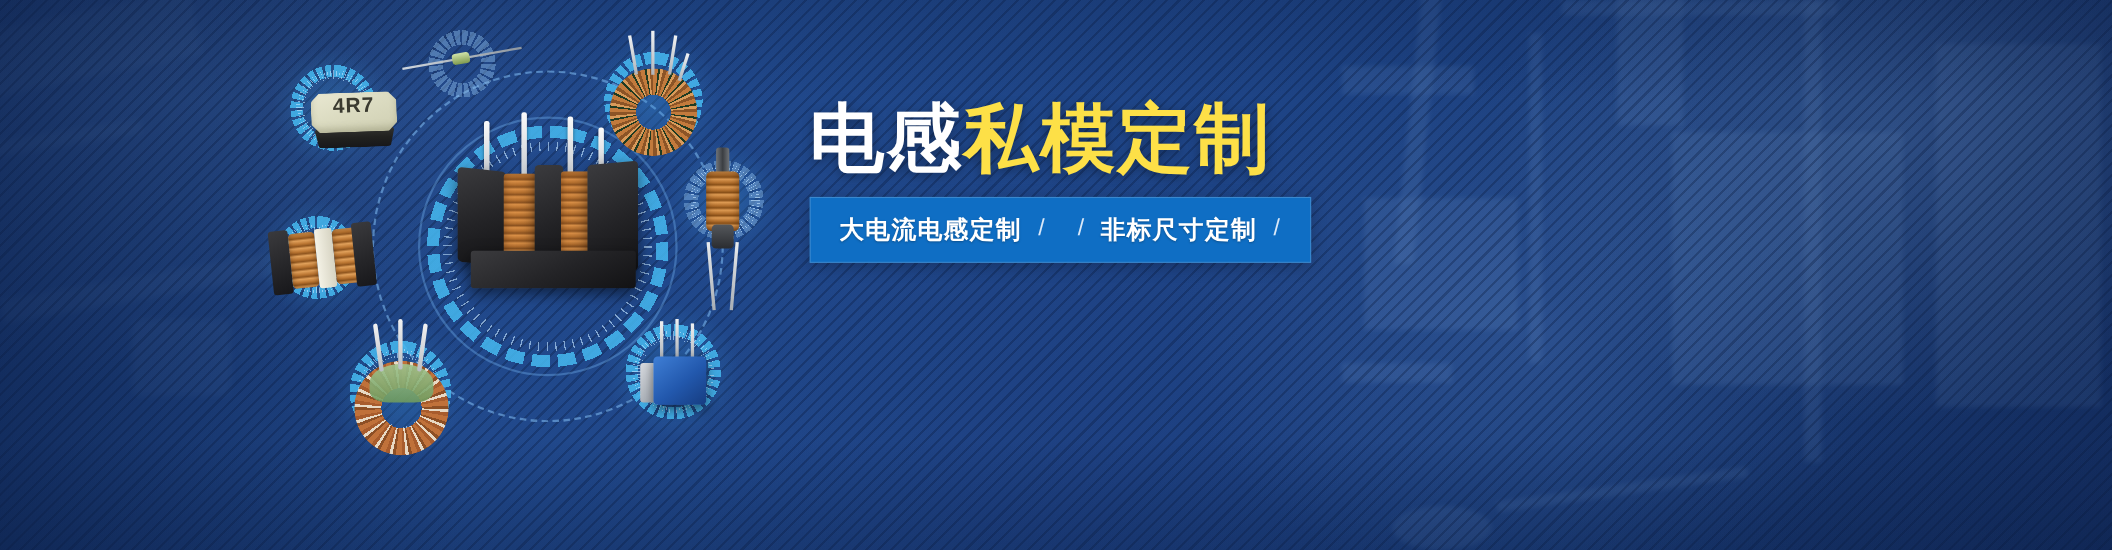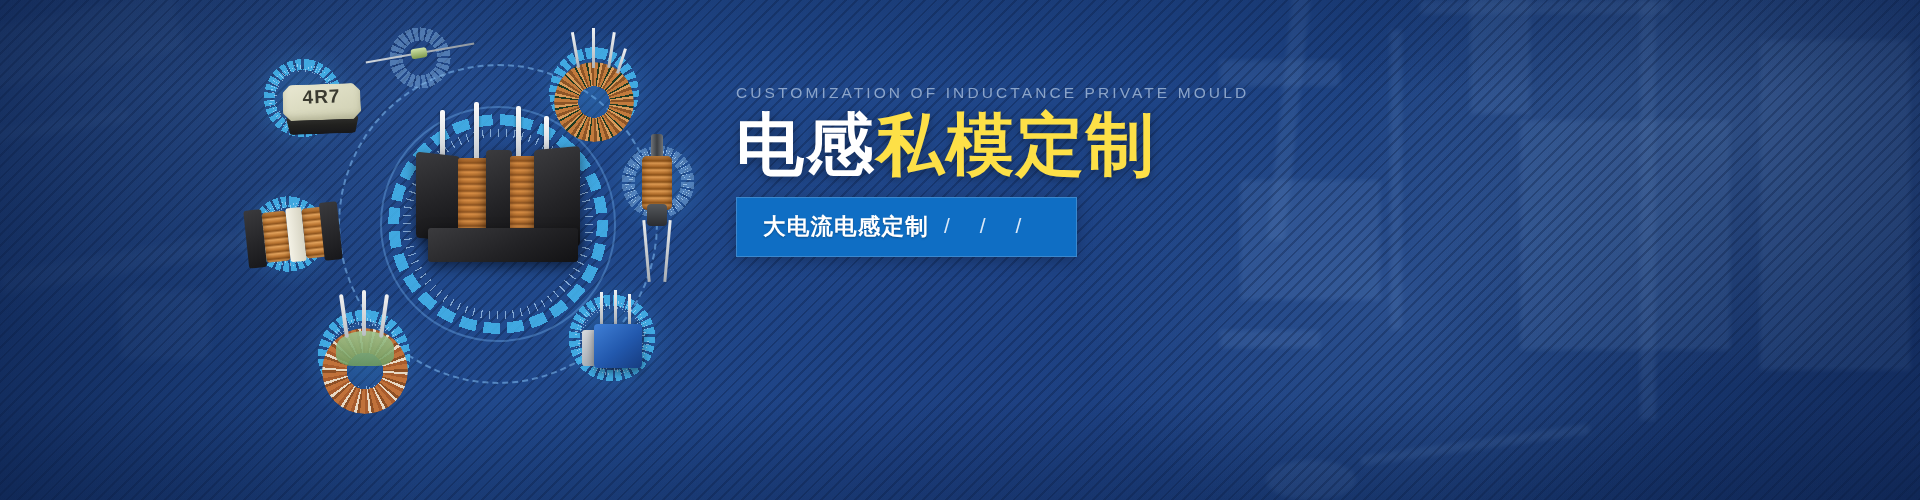--- a/index.html
+++ b/index.html
@@ -278,21 +278,21 @@
     margin-top:8px; font-size:68px; line-height:1.04; font-weight:700;
     letter-spacing:2px; white-space:nowrap;
     font-family:"DejaVu Sans","Liberation Sans",sans-serif;
   }
   .headline .w1 { color:#ffffff; text-shadow:0 3px 10px rgba(0,0,0,.35); }
   .headline .w2 { color:#fde047; text-shadow:0 3px 10px rgba(0,0,0,.35); }
 
   .feature-bar {
     margin-top:16px; display:inline-block;
     background:#0f6ec4;
-    padding:13px 40px 14px 26px;
+    padding:13px 12px 14px 26px;
     border:1px solid rgba(255,255,255,.18);
     box-shadow:0 4px 14px rgba(0,0,0,.25);
   }
   .feature-bar .row { display:flex; align-items:center; white-space:nowrap; }
   .feature-bar .item {
     color:#ffffff; font-size:22.5px; font-weight:700; letter-spacing:1.2px;
     font-family:"DejaVu Sans","Liberation Sans",sans-serif;
     text-shadow:0 1px 2px rgba(0,0,0,.28);
   }
   .feature-bar .sep {
@@ -438,31 +438,31 @@
     <div class="blk" style="left:8px;top:44px;width:44px;height:86px;transform:skewY(6deg);"></div>
     <div class="coil" style="left:50px;top:48px;width:30px;height:92px;"></div>
     <div class="blk" style="left:78px;top:40px;width:26px;height:98px;"></div>
     <div class="coil" style="left:102px;top:46px;width:28px;height:94px;"></div>
     <div class="blk" style="left:126px;top:38px;width:46px;height:100px;transform:skewY(-5deg);"></div>
     <div class="blk" style="left:20px;top:118px;width:150px;height:34px;border-radius:3px;"></div>
   </div>
 
   <div class="content">
 
-    <div class="eyebrow">CUSTOMIZATION OF INDUCTANCE PRIVATE MOULD</div>
 
     <div class="headline">
       <span class="w1">电感</span><span class="w2">私模定制</span>
     </div>
 
     <div class="feature-bar">
       <div class="row">
         <span class="item">大电流电感定制</span>
         <span class="sep">/</span>
         <span class="sep">/</span>
+        <span class="item">非标尺寸定制</span>
         <span class="sep">/</span>
       </div>
     </div>
 
 
   </div>
 
 </div>
 
 </body></html>

